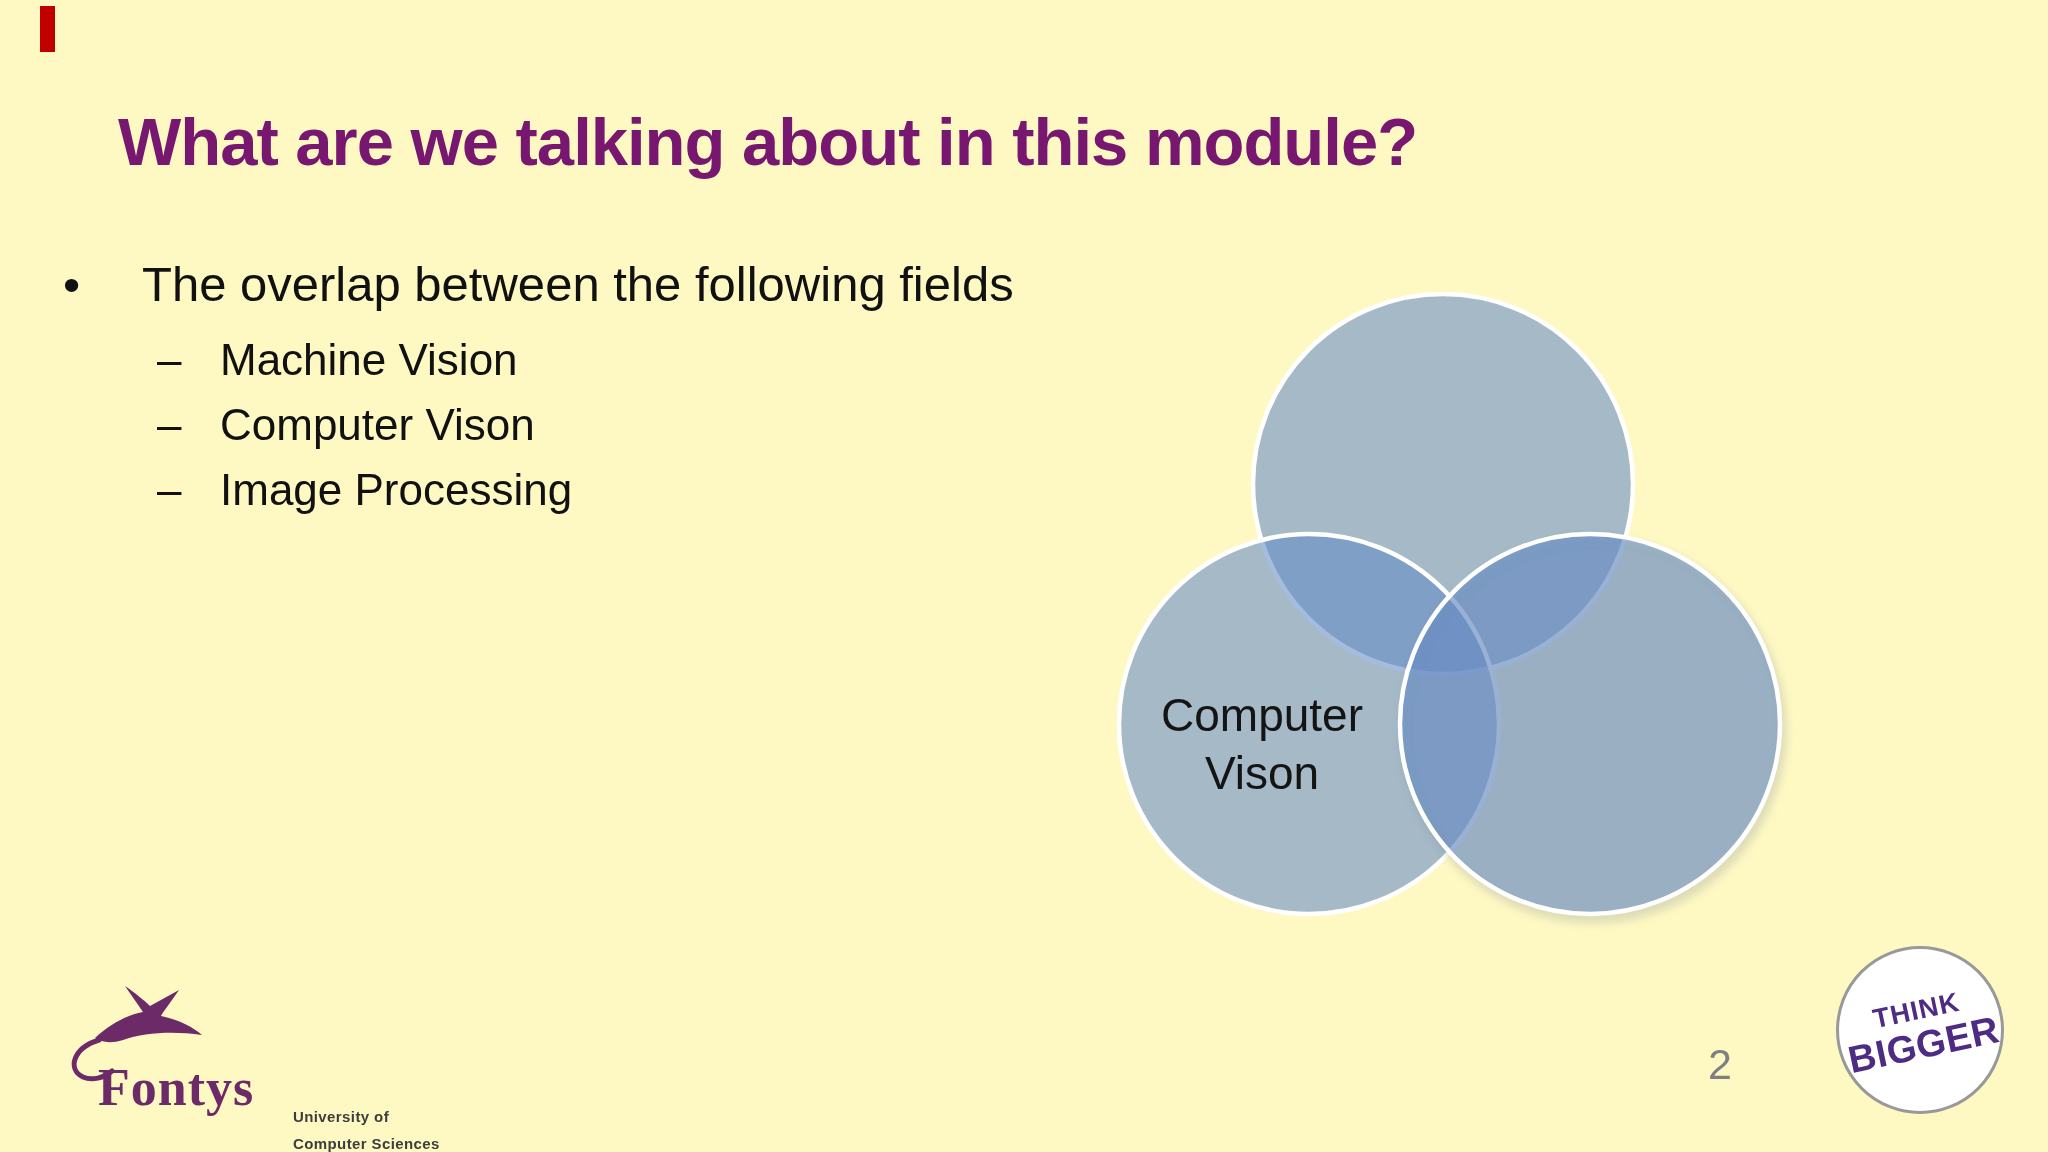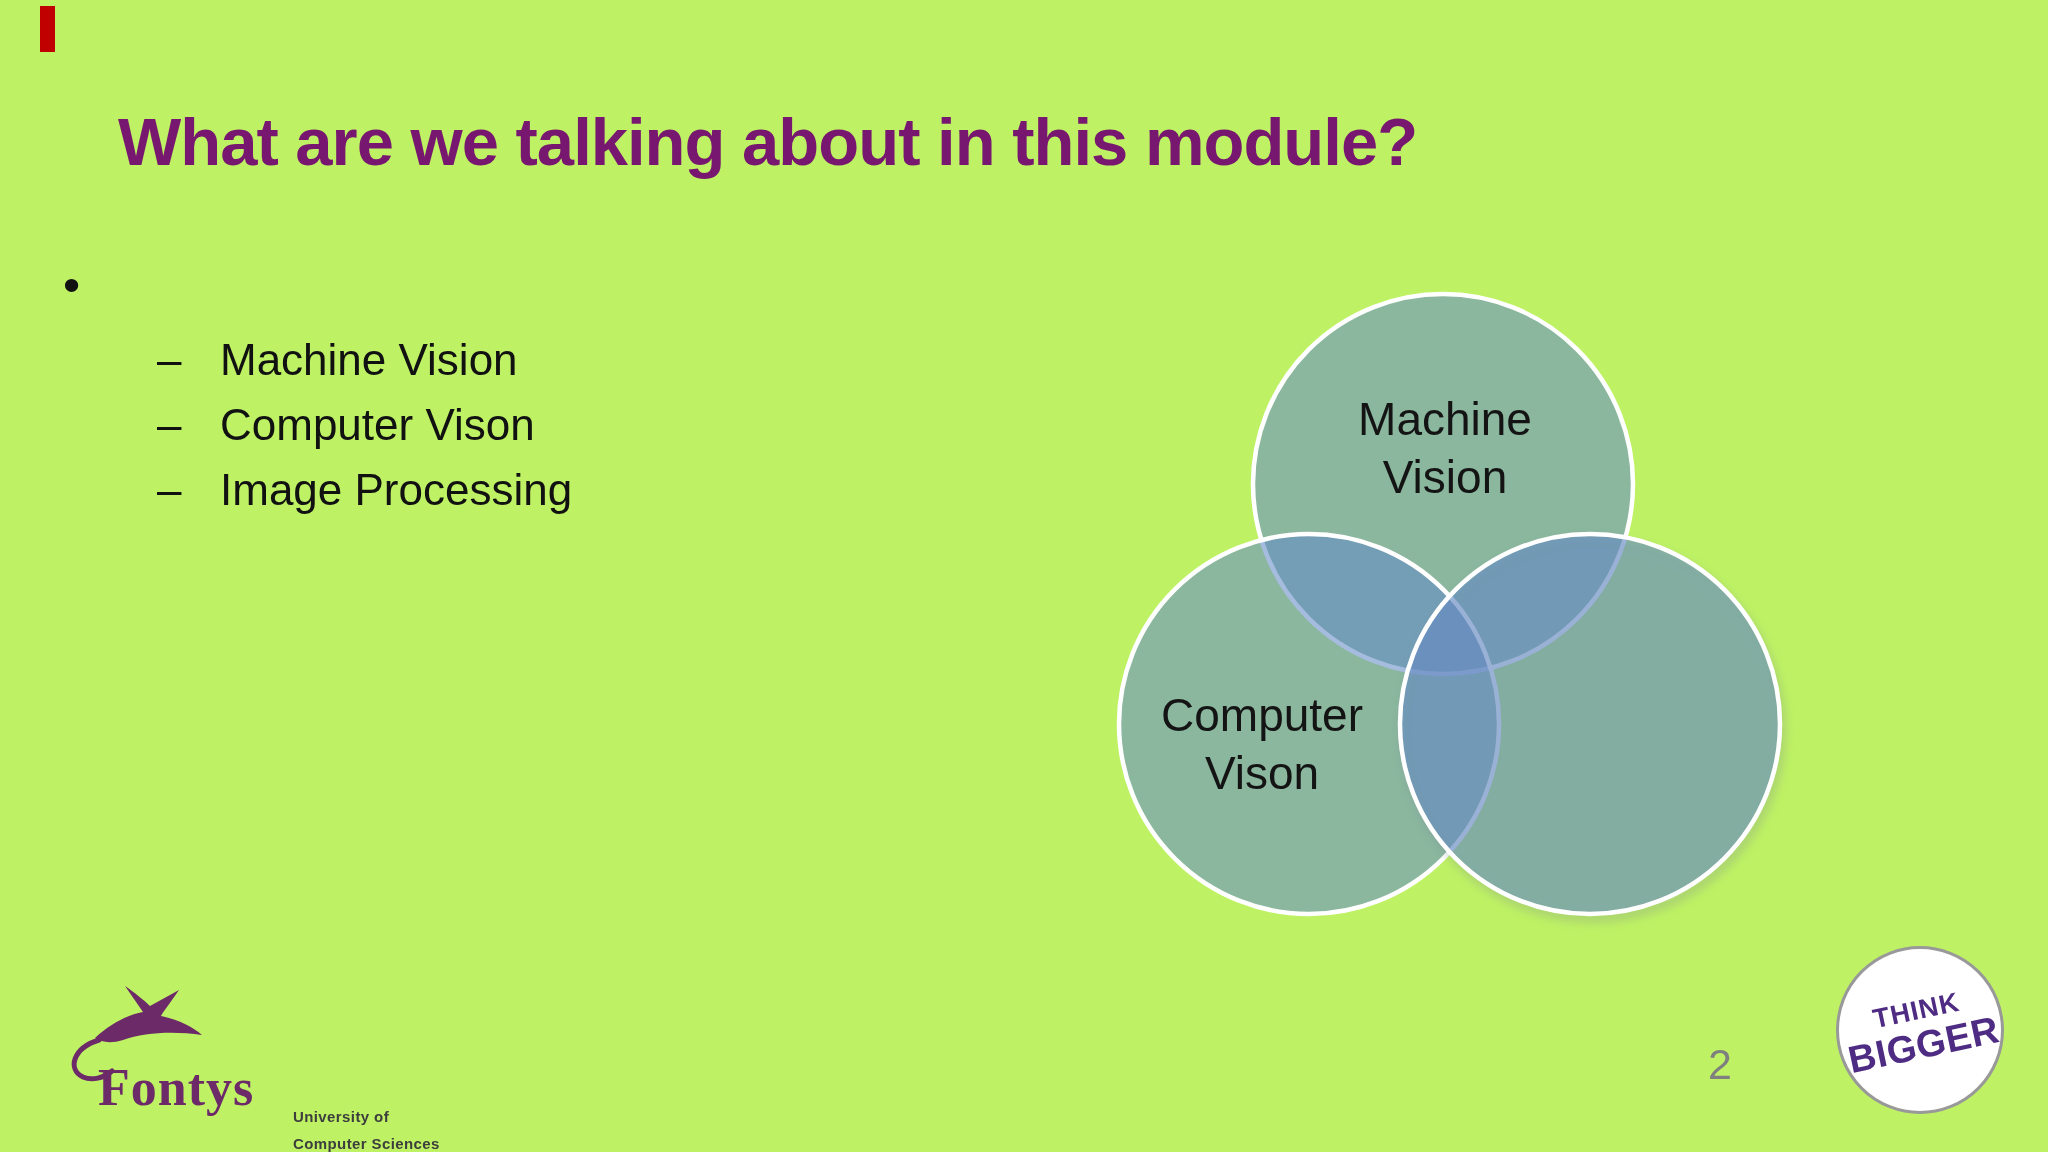--- a/index.html
+++ b/index.html
@@ -1,20 +1,20 @@
 <!DOCTYPE html>
 <html style="--accent-red: #C00000; --title-purple: #77176F; --venn-fill: #648CC8; --venn-stroke: #FFFFFF; --fontys-purple: #6D2A68; --fontys-sub-gray: #3D3D3D; --think-purple: #4F2C83; --think-ring-gray: #999999; --page-gray: #7F7F7F;"><head>
 <meta charset="utf-8">
 <style>
   html, body { margin: 0; padding: 0; background: #ffffff; }
   .stage {
     position: relative;
     width: 2048px;
     height: 1152px;
-    background: #bef264;
+    background: #fef9c3;
     overflow: hidden;
     font-family: "Liberation Sans", sans-serif;
     color: #111111;
   }
 
   
   .accent-bar {
     position: absolute;
     left: 40px; top: 6px;
     width: 15px; height: 46px;
@@ -153,20 +153,21 @@
 </head>
 <body>
 
 <div class="stage">
 
   <div class="accent-bar"></div>
 
   <div class="slide-title">What are we talking about in this module?</div>
 
   <div class="bullet-marker">•</div>
+  <div class="bullet-text">The overlap between the following fields</div>
 
   <div class="sub-bullets">
     <div class="sub-bullet">
       <span class="dash">–</span>
       <span>Machine Vision</span>
     </div>
     <div class="sub-bullet">
       <span class="dash">–</span>
       <span>Computer Vison</span>
     </div>
@@ -175,22 +176,20 @@
       <span>Image Processing</span>
     </div>
   </div>
 
   <svg class="venn-svg" viewBox="0 0 720 700" xmlns="http://www.w3.org/2000/svg">
     <circle class="venn-circle" cx="353" cy="206" r="190"></circle>
     <circle class="venn-circle" cx="219" cy="446" r="190"></circle>
     <circle class="venn-circle shadowed" cx="500" cy="446" r="190"></circle>
   </svg>
 
-  <div class="venn-label machine">Machine
-Vision</div>
   <div class="venn-label computer">Computer
 Vison</div>
 
   <svg class="fontys-bird" viewBox="0 0 150 130" xmlns="http://www.w3.org/2000/svg">
     <path class="solid" d="M30 68 C45 54, 62 45, 78 42 L60 16 C70 23, 79 30, 85 36 L114 20 C105 33, 98 42, 96 46 C116 50, 129 58, 137 65 C110 61, 80 62, 58 70 C45 74, 36 72, 30 68 Z"></path>
     <path class="tail" d="M34 70 C8 78, 2 99, 18 107 C27 111, 39 108, 47 101"></path>
   </svg>
   <div class="fontys-wordmark">Fontys</div>
   <div class="fontys-subtitle">
     <div>University of</div>

